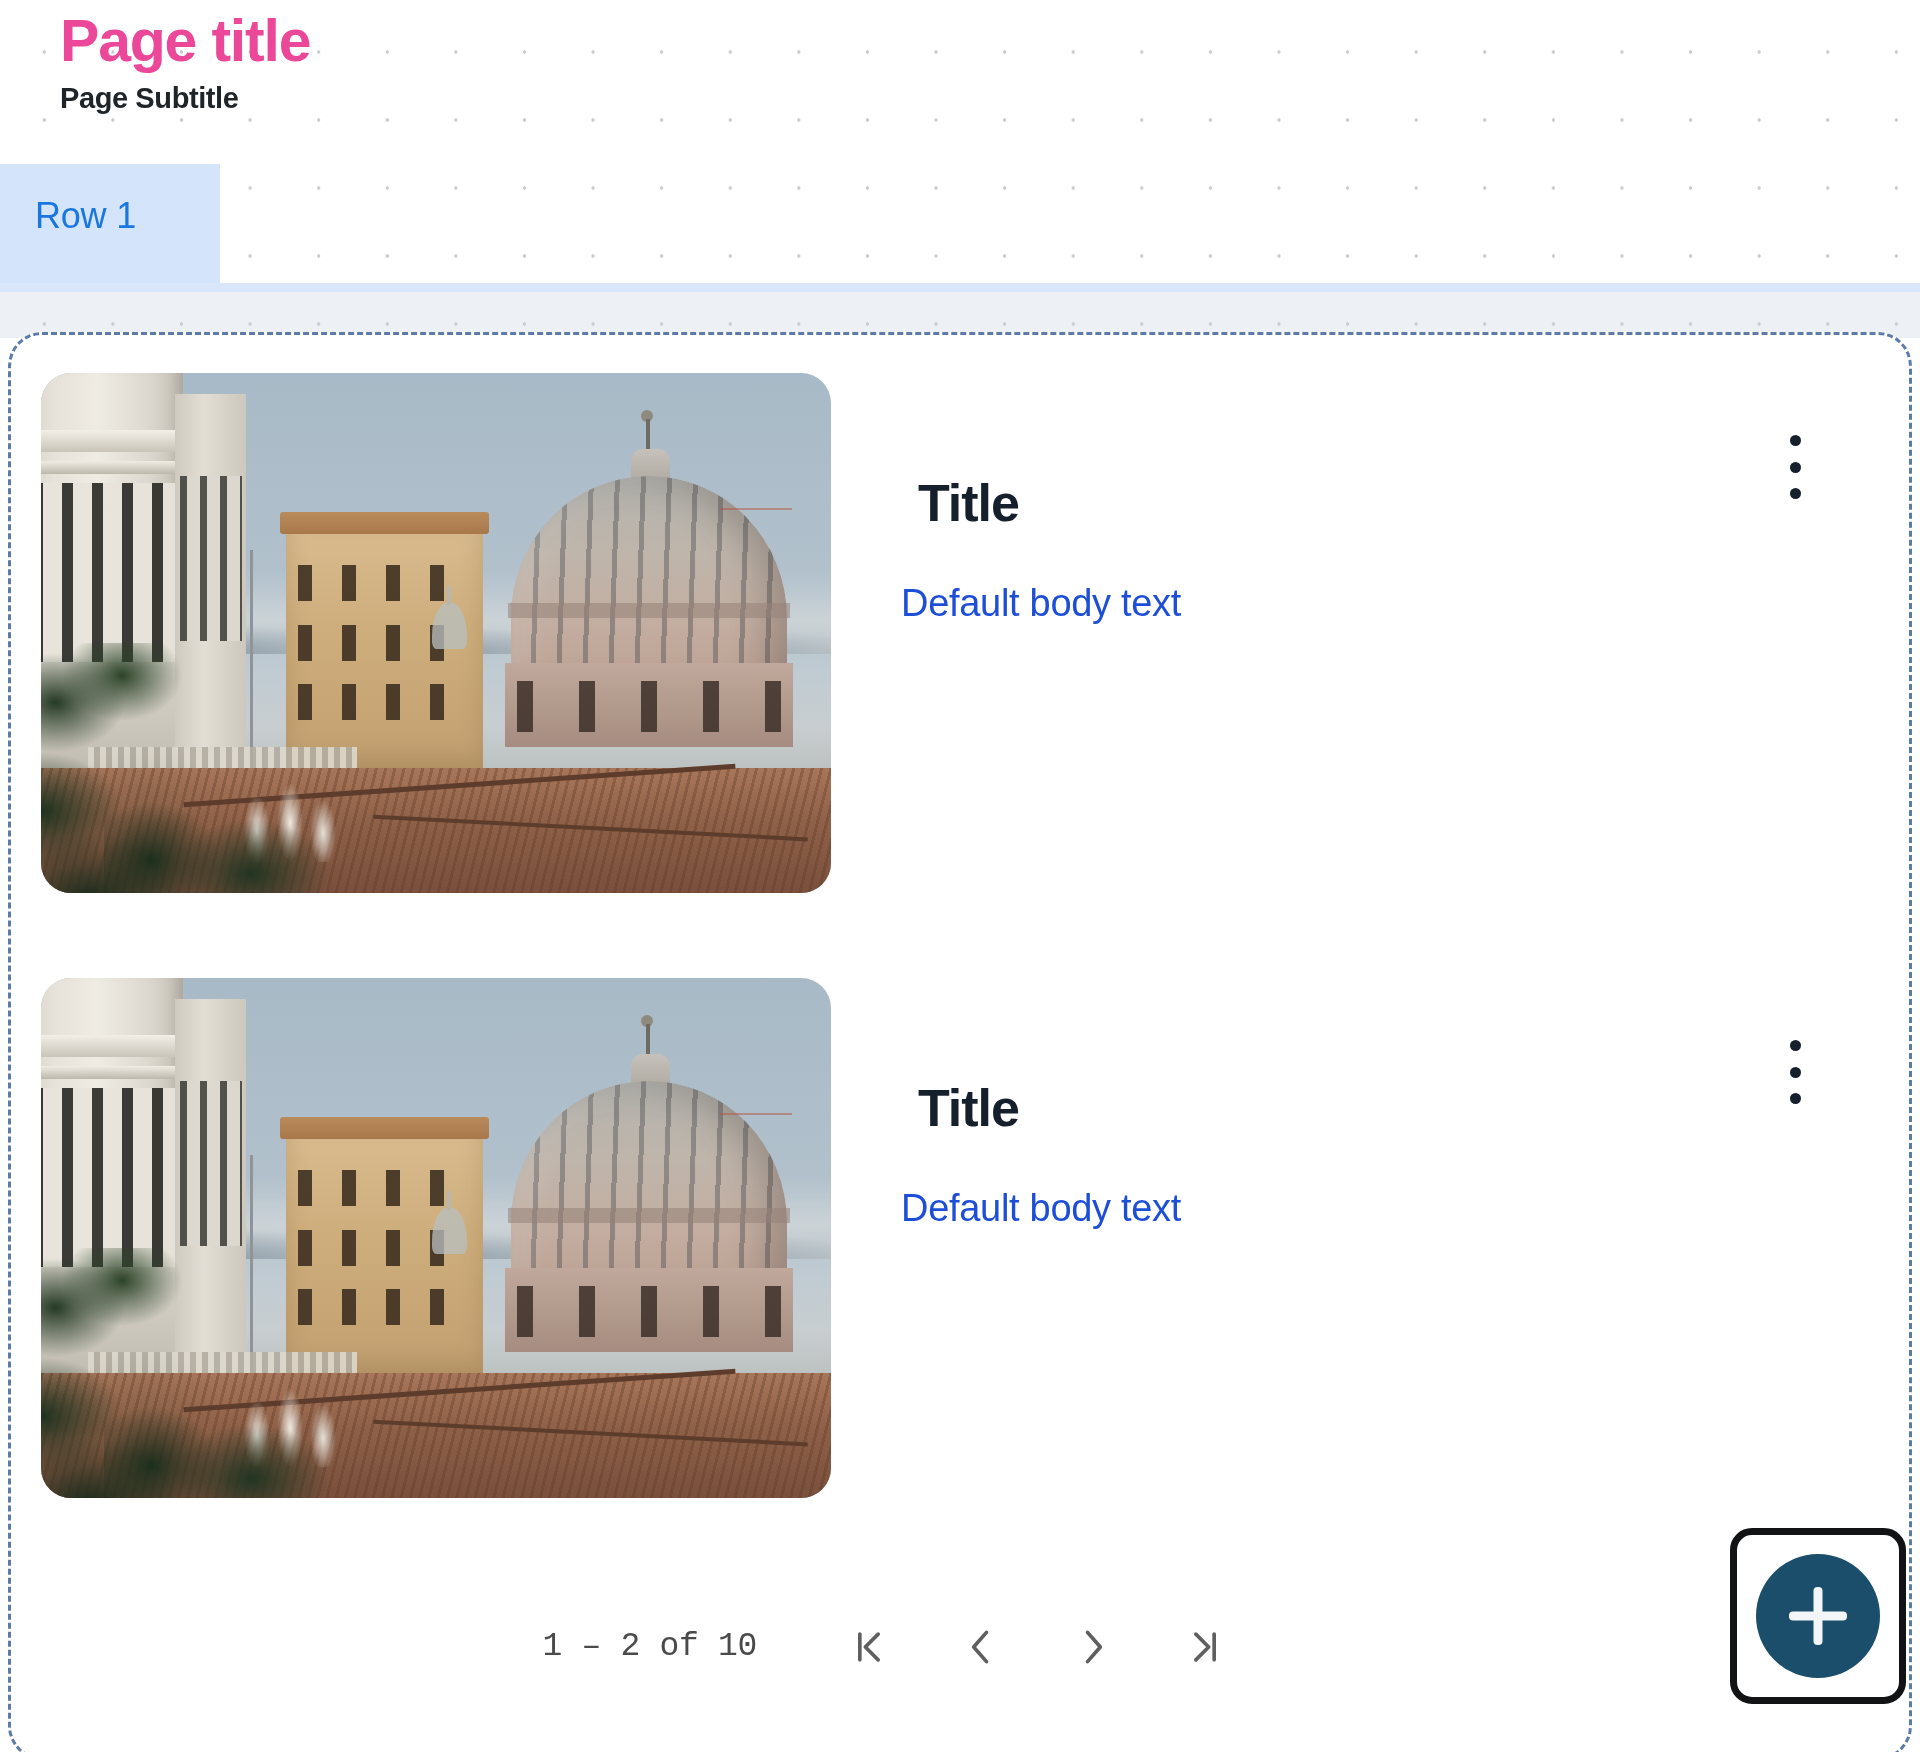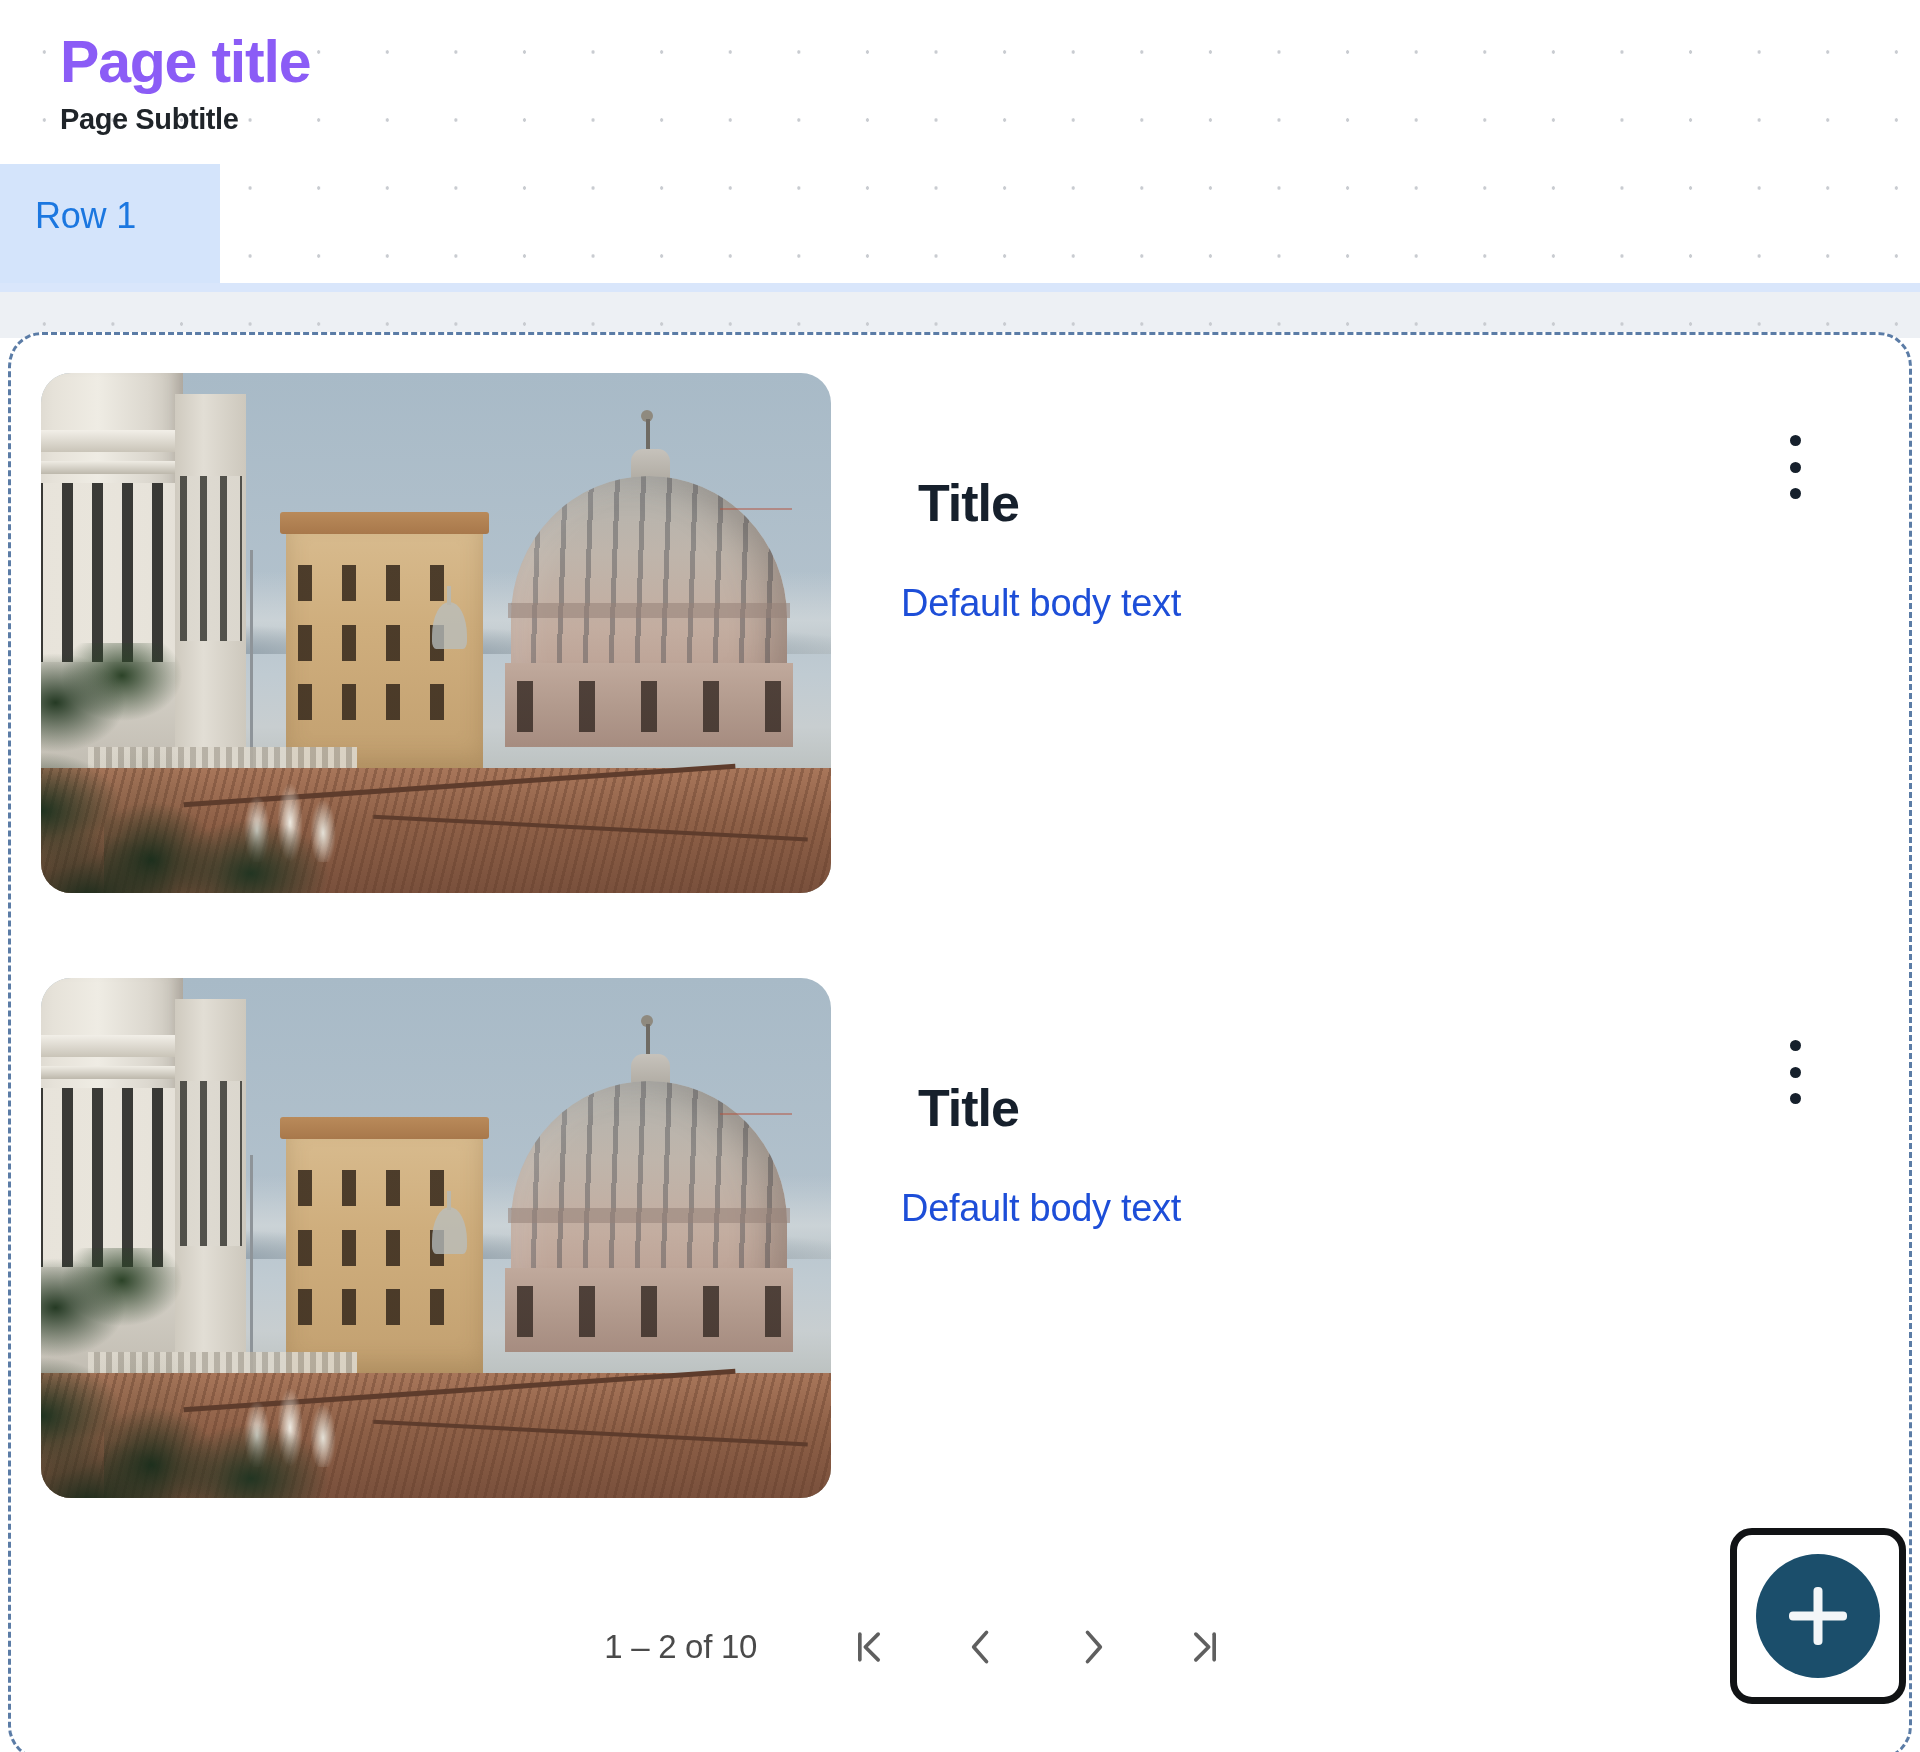--- a/index.html
+++ b/index.html
@@ -32,26 +32,26 @@
   .page-header {
     position: absolute;
     left: 0; top: 0;
     width: 1920px;
     z-index: 3;
     padding-left: 60px;
     box-sizing: border-box;
   }
   .page-title {
     margin: 0;
-    padding-top: 26px;
+    padding-top: 5px;
     font-size: 59px;
     line-height: 72px;
     font-weight: bold;
     letter-spacing: -1.2px;
-    color: #8b5cf6;
+    color: #ec4899;
   }
   .page-subtitle {
     margin: 0;
     padding-top: 2px;
     font-size: 29px;
     line-height: 38px;
     font-weight: bold;
     letter-spacing: -0.4px;
     color: #1f2429;
   }
@@ -460,20 +460,21 @@
     align-items: center;
     justify-content: flex-end;
     z-index: 4;
   }
   .pg-range {
     font-size: 33px;
     line-height: 40px;
     color: #4a4a4a;
     letter-spacing: -0.3px;
     margin-right: 56px;
+    font-family: Liberation Mono, monospace;
   }
   .pg-btn {
     width: 76px;
     height: 76px;
     display: flex;
     align-items: center;
     justify-content: center;
     cursor: pointer;
     background: transparent;
     border: none;

